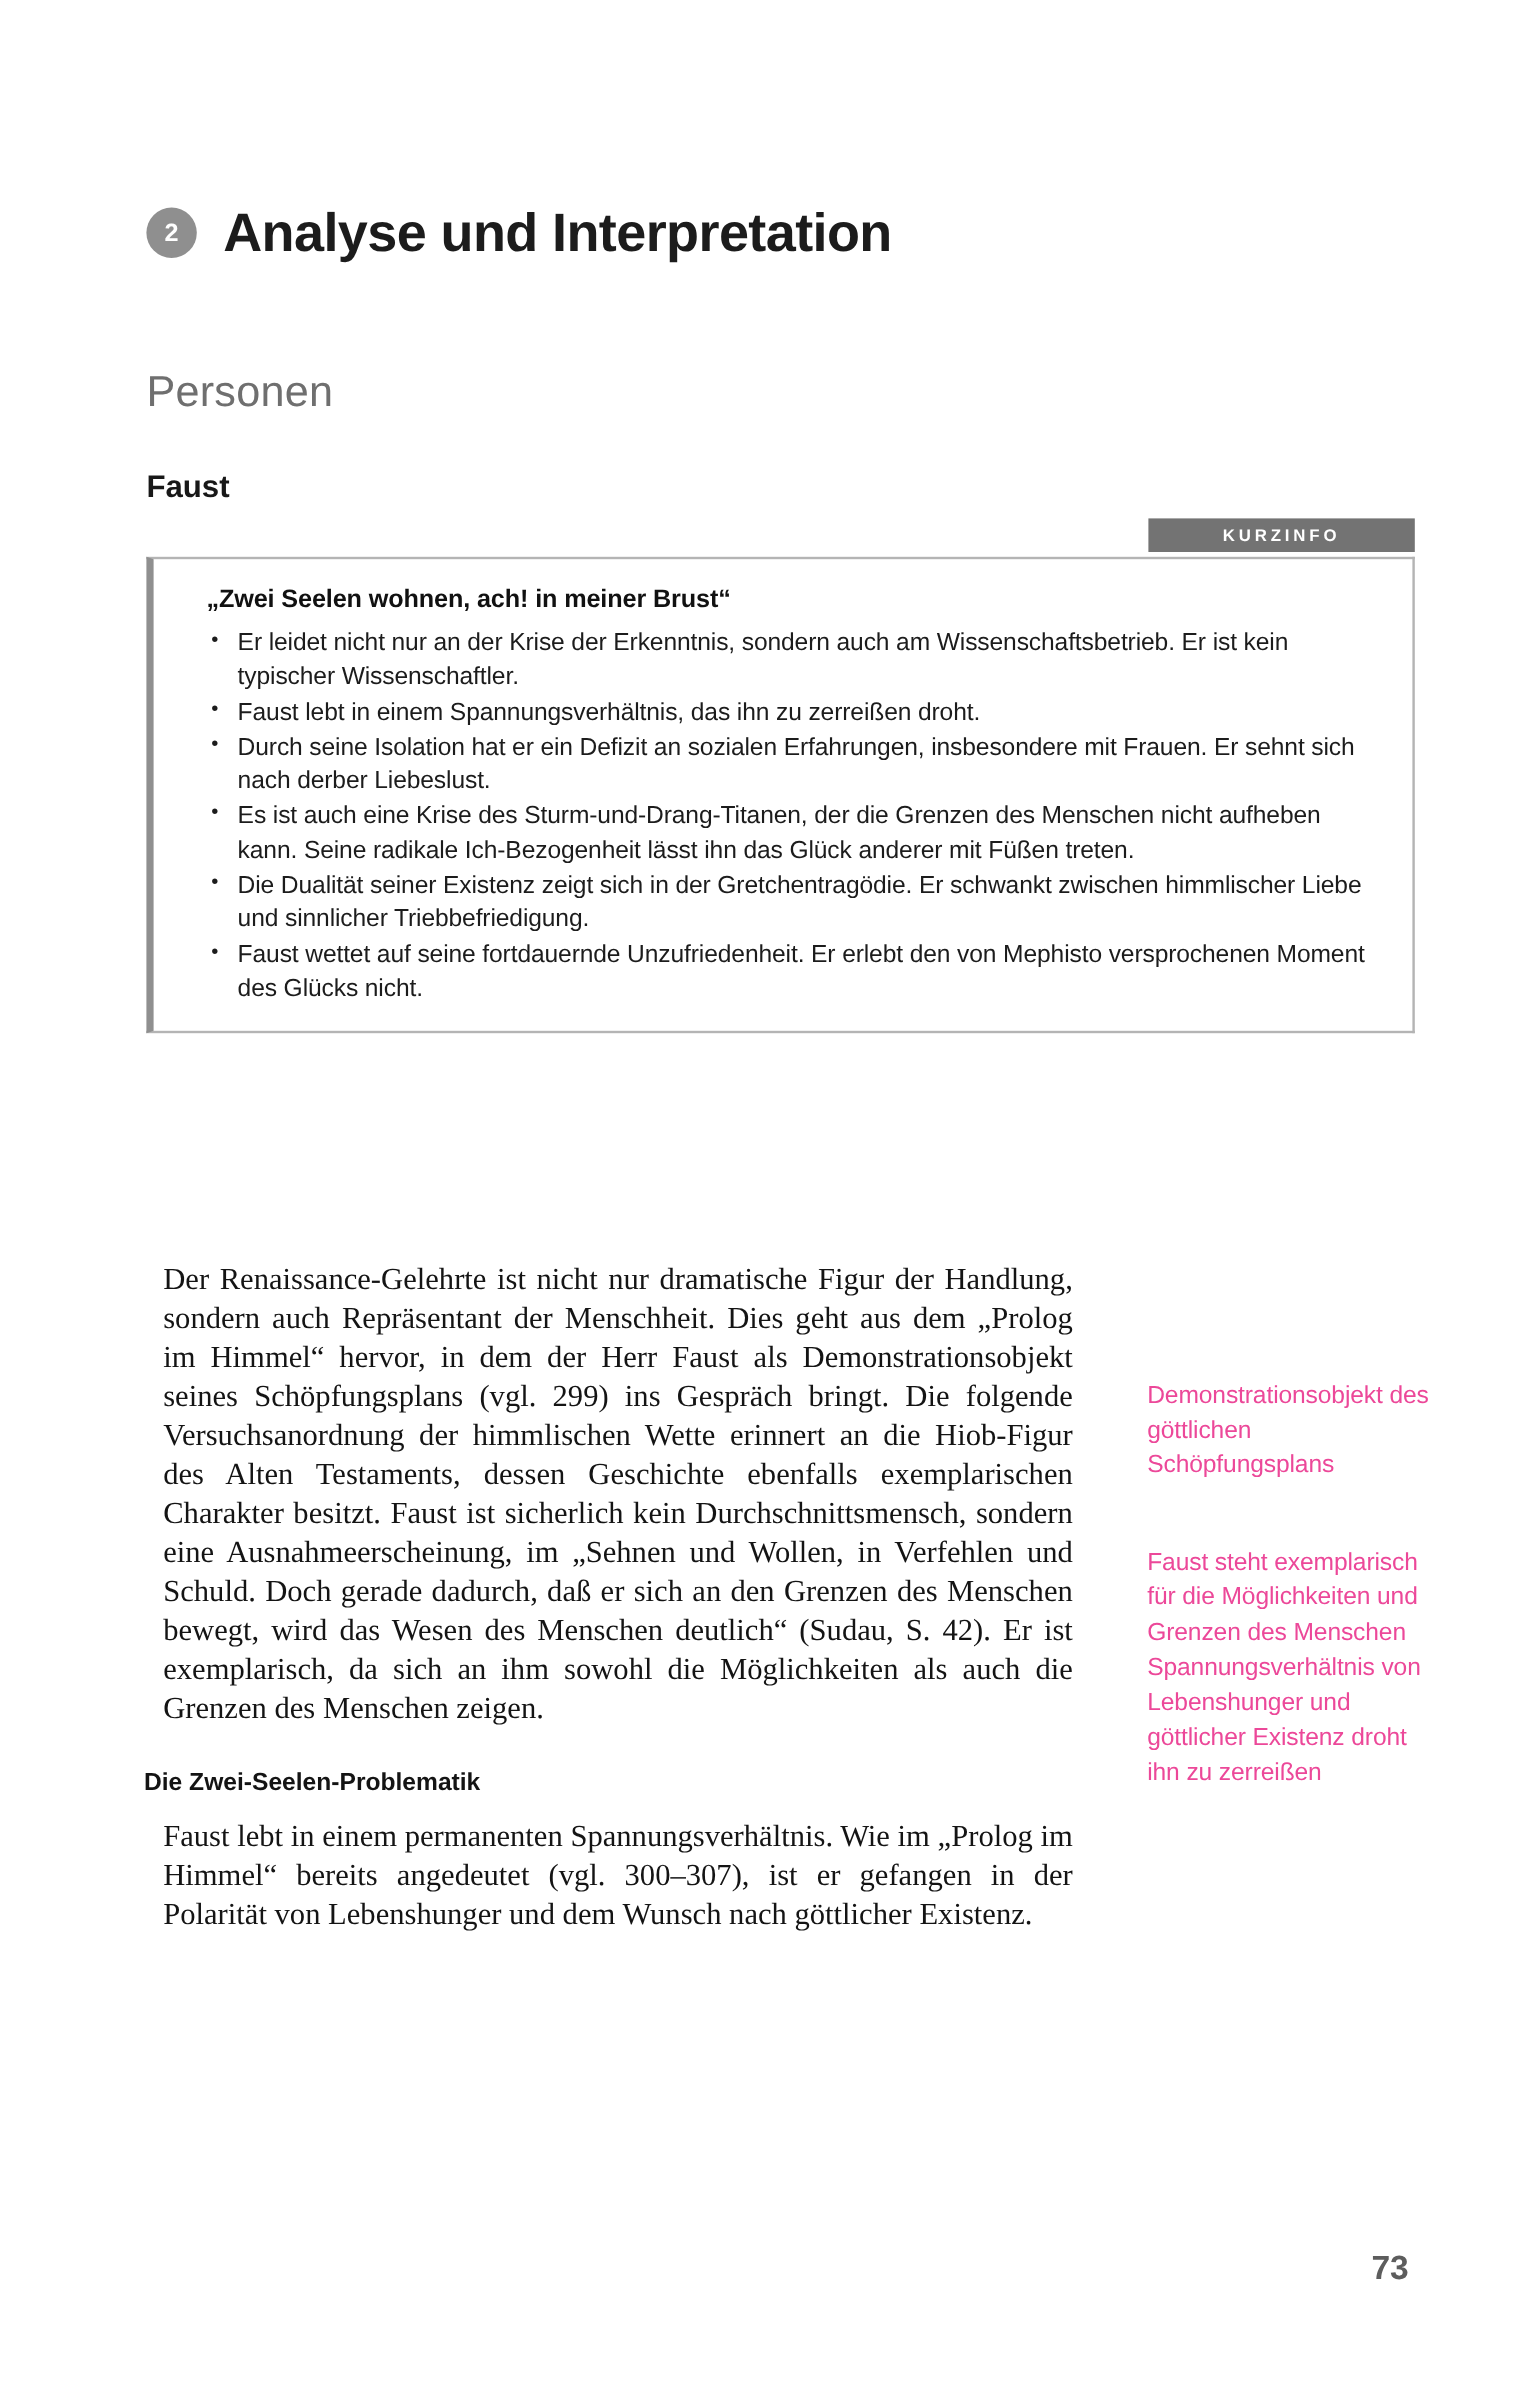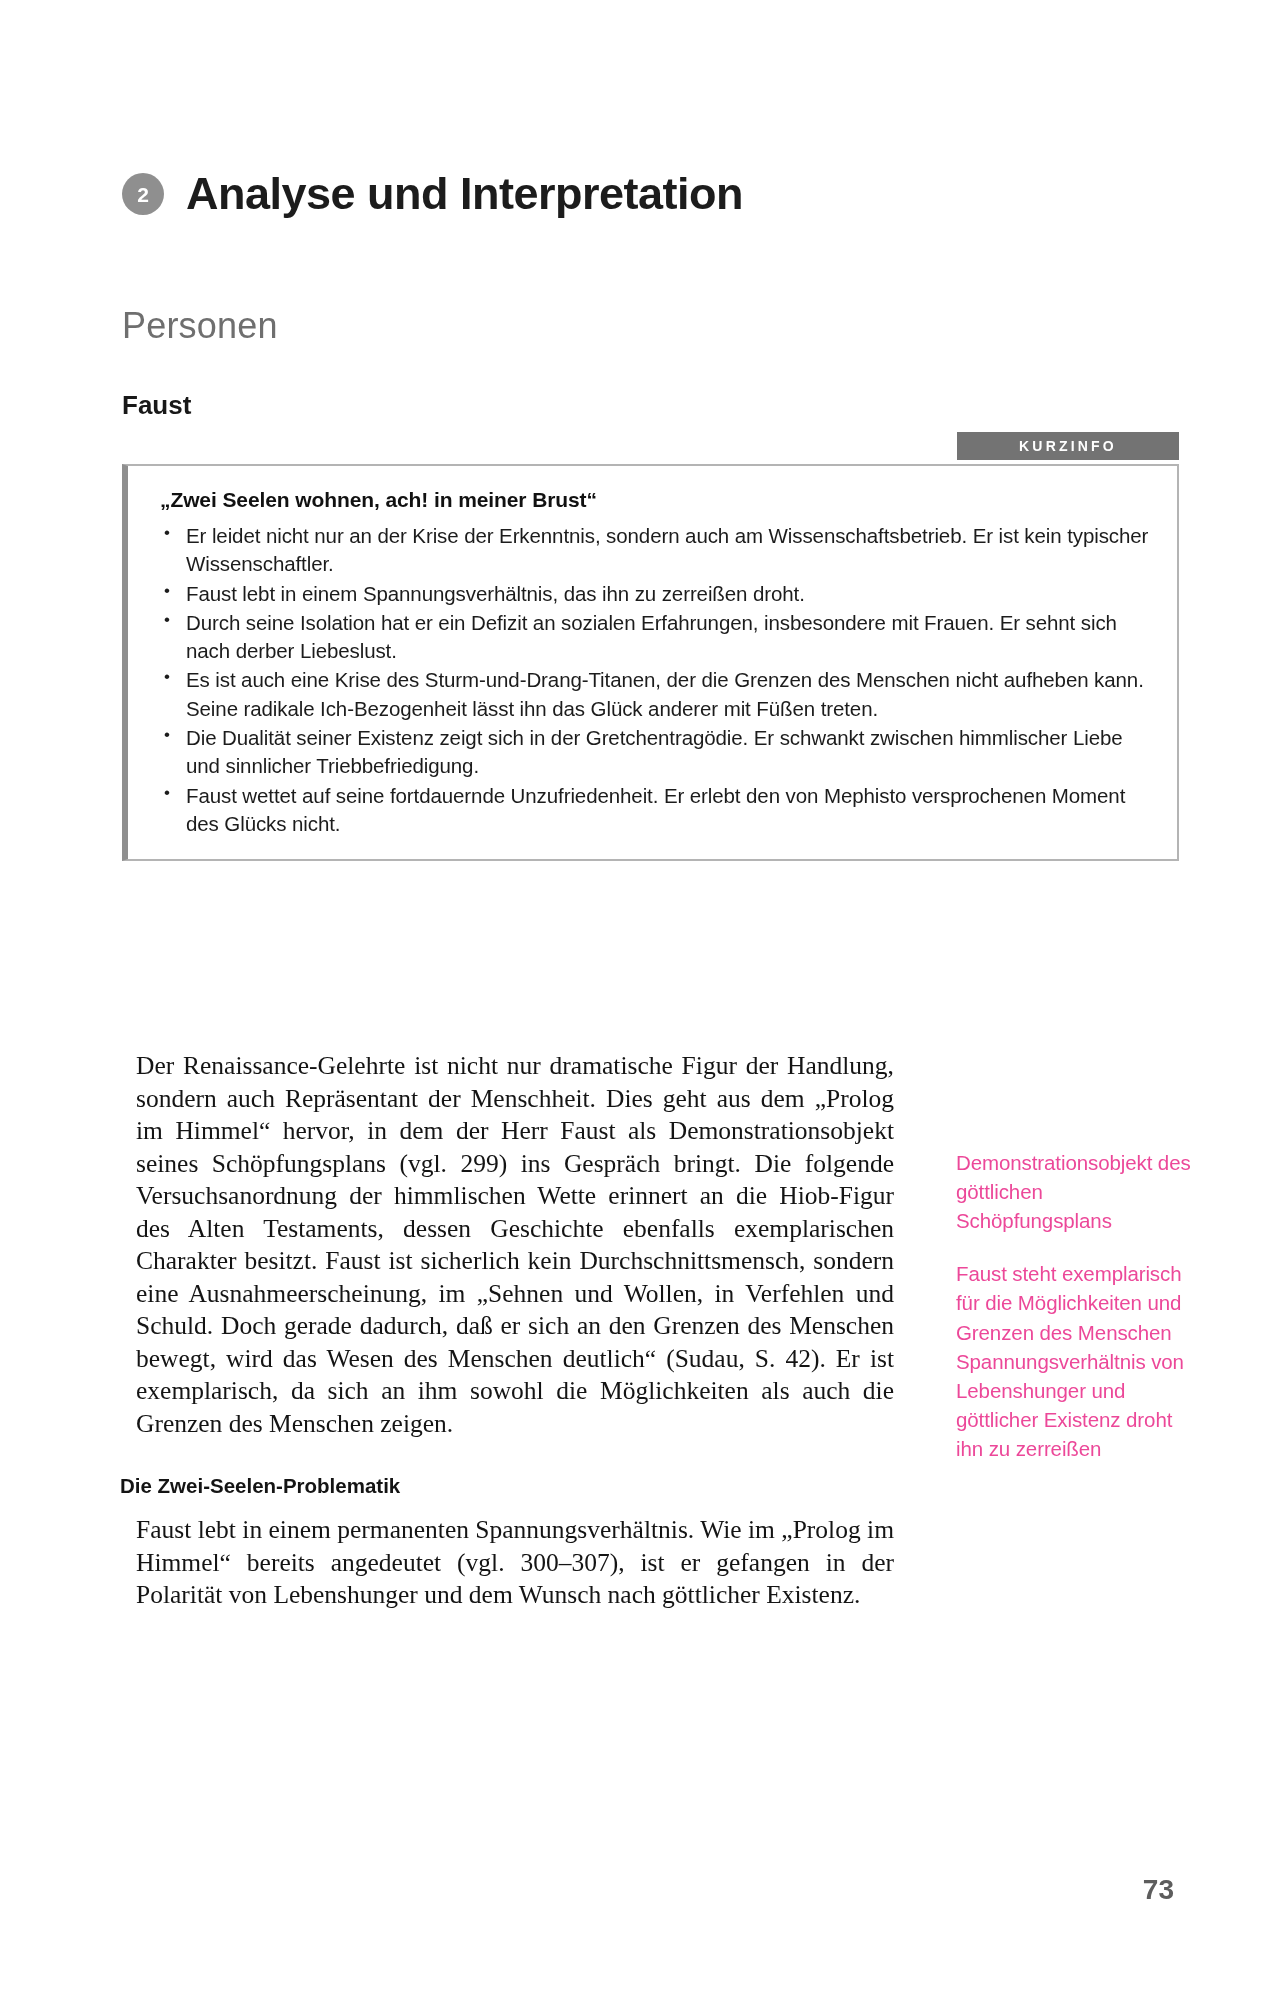--- a/index.html
+++ b/index.html
@@ -93,21 +93,21 @@
   
   .info-box {
     position: absolute;
     left: 122px;
     top: 464px;
     width: 1057px;
     box-sizing: border-box;
     border: 2px solid #b4b4b4;
     border-left: 6px solid #8f8f8f;
     background: #ffffff;
-    padding: 22px 26px 20px 26px;
+    padding: 22px 26px 20px 38px;
   }
   .info-title {
     font-size: 21px;
     font-weight: bold;
     color: #111111;
     margin: 0 0 10px 6px;
     letter-spacing: -0.1px;
   }
   .info-list {
     list-style: none;
@@ -163,21 +163,21 @@
     top: 1148px;
     width: 235px;
   }
   .margin-note {
     font-size: 20.5px;
     line-height: 1.42;
     color: #ec4899;
     letter-spacing: -0.1px;
   }
   .margin-note + .margin-note {
-    margin-top: 24px;
+    margin-top: 52px;
   }
   .margin-note.tight + .margin-note.tight {
     margin-top: 0;
   }
 
   
   .page-number {
     position: absolute;
     right: 108px;
     top: 1874px;

